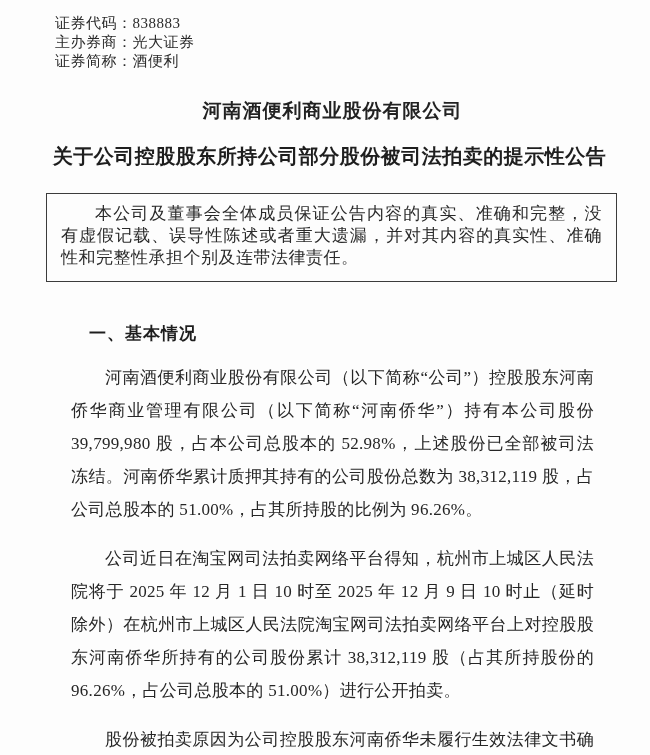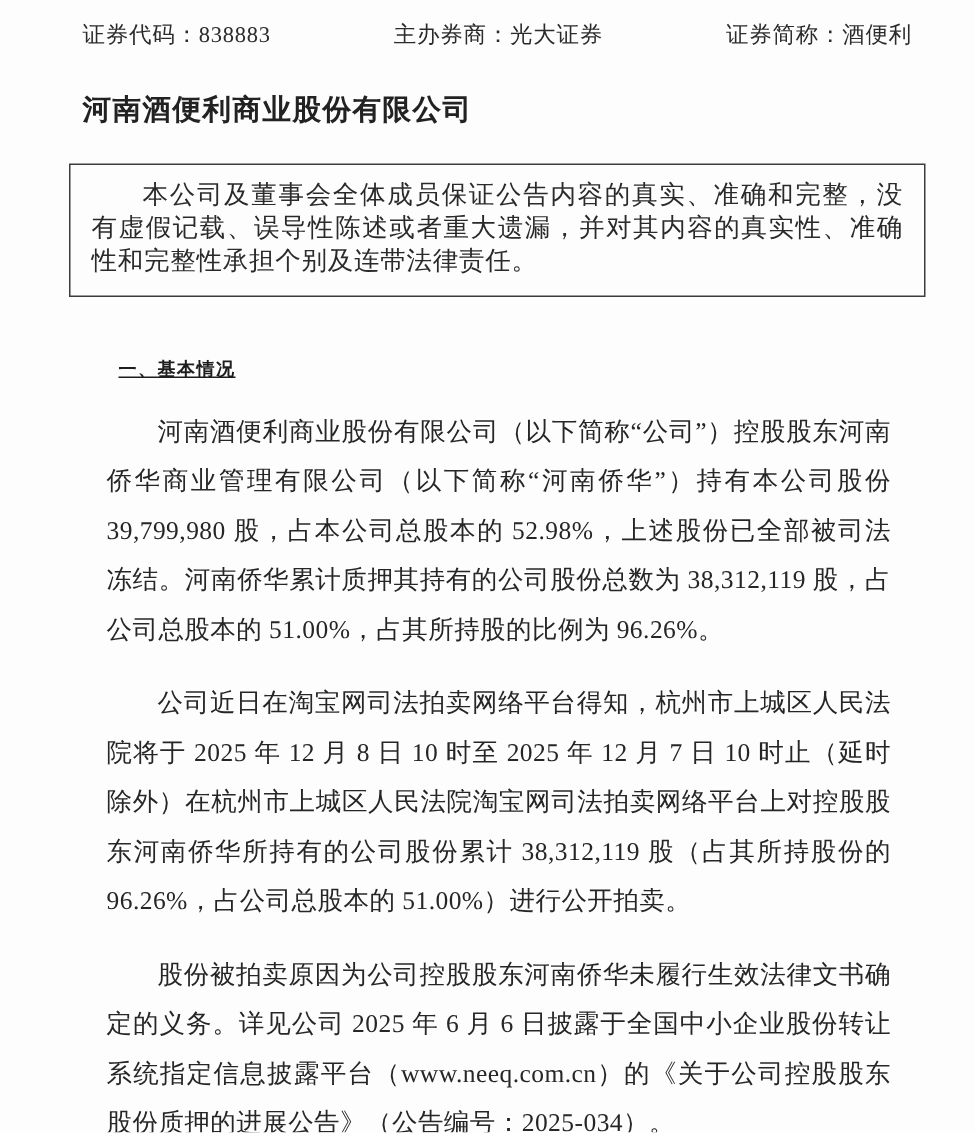--- a/index.html
+++ b/index.html
@@ -20,24 +20,25 @@
     padding: 14px 40px 0 55px;
   }
   .sec-header {
     display: flex;
     justify-content: space-between;
     align-items: baseline;
     font-size: 15px;
     letter-spacing: 0.5px;
     color: #2b2b2b;
     padding-right: 2px;
+    flex-direction: column;
   }
   .title-company {
     margin-top: 27px;
-    text-align: left;
+    text-align: center;
     font-size: 19px;
     font-weight: bold;
     letter-spacing: 1px;
     color: #222;
   }
   .title-subject {
     margin-top: 19px;
     text-align: center;
     font-size: 20px;
     font-weight: bold;
@@ -58,26 +59,25 @@
     letter-spacing: 0.5px;
     text-align: justify;
     color: #2a2a2a;
   }
   .disclaimer-box .indent,
   .body-paragraph {
     text-indent: 2em;
   }
   .section-heading {
     margin-top: 40px;
-    font-size: 12px;
+    font-size: 17px;
     font-weight: bold;
     letter-spacing: 1px;
     text-indent: 2em;
     color: #1e1e1e;
-    text-decoration: underline;
   }
   .body-text {
     margin-top: 8px;
   }
   .body-paragraph {
     margin: 16px;
     font-size: 17px;
     line-height: 33px;
     letter-spacing: 0.3px;
     text-align: justify;
@@ -90,26 +90,27 @@
 <div class="page">
 
   <div class="sec-header">
     <span>证券代码：838883</span>
     <span>主办券商：光大证券</span>
     <span>证券简称：酒便利</span>
   </div>
 
   <div class="title-company">河南酒便利商业股份有限公司</div>
 
+  <div class="title-subject">关于公司控股股东所持公司部分股份被司法拍卖的提示性公告</div>
 
   <div class="disclaimer-box">
     <div class="indent">本公司及董事会全体成员保证公告内容的真实、准确和完整，没有虚假记载、误导性陈述或者重大遗漏，并对其内容的真实性、准确性和完整性承担个别及连带法律责任。</div>
   </div>
 
   <div class="section-heading">一、基本情况</div>
 
   <div class="body-text">
     <p class="body-paragraph">河南酒便利商业股份有限公司（以下简称“公司”）控股股东河南侨华商业管理有限公司（以下简称“河南侨华”）持有本公司股份 39,799,980 股，占本公司总股本的 52.98%，上述股份已全部被司法冻结。河南侨华累计质押其持有的公司股份总数为 38,312,119 股，占公司总股本的 51.00%，占其所持股的比例为 96.26%。</p>
-    <p class="body-paragraph">公司近日在淘宝网司法拍卖网络平台得知，杭州市上城区人民法院将于 2025 年 12 月 8 日 10 时至 2025 年 12 月 7 日 10 时止（延时除外）在杭州市上城区人民法院淘宝网司法拍卖网络平台上对控股股东河南侨华所持有的公司股份累计 38,312,119 股（占其所持股份的 96.26%，占公司总股本的 51.00%）进行公开拍卖。</p>
+    <p class="body-paragraph">公司近日在淘宝网司法拍卖网络平台得知，杭州市上城区人民法院将于 2025 年 12 月 1 日 10 时至 2025 年 12 月 9 日 10 时止（延时除外）在杭州市上城区人民法院淘宝网司法拍卖网络平台上对控股股东河南侨华所持有的公司股份累计 38,312,119 股（占其所持股份的 96.26%，占公司总股本的 51.00%）进行公开拍卖。</p>
     <p class="body-paragraph">股份被拍卖原因为公司控股股东河南侨华未履行生效法律文书确定的义务。详见公司 2025 年 6 月 6 日披露于全国中小企业股份转让系统指定信息披露平台（www.neeq.com.cn）的《关于公司控股股东股份质押的进展公告》（公告编号：2025-034）。</p>
   </div>
 
 </div>
 
 </body></html>

